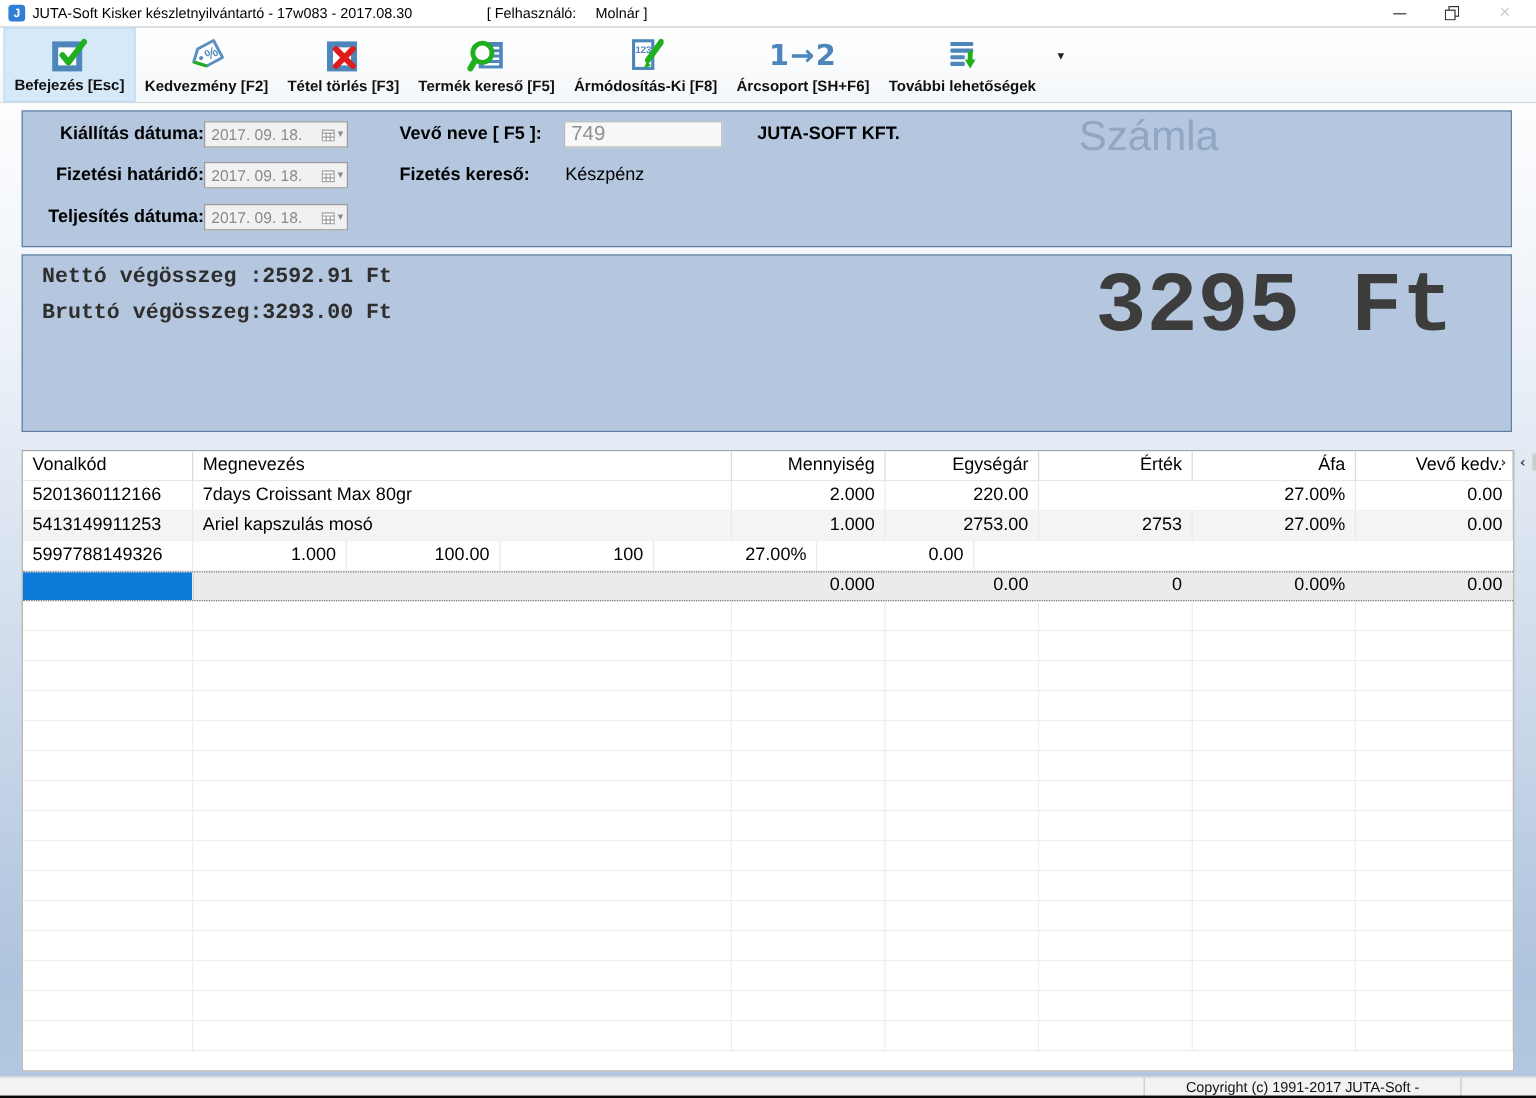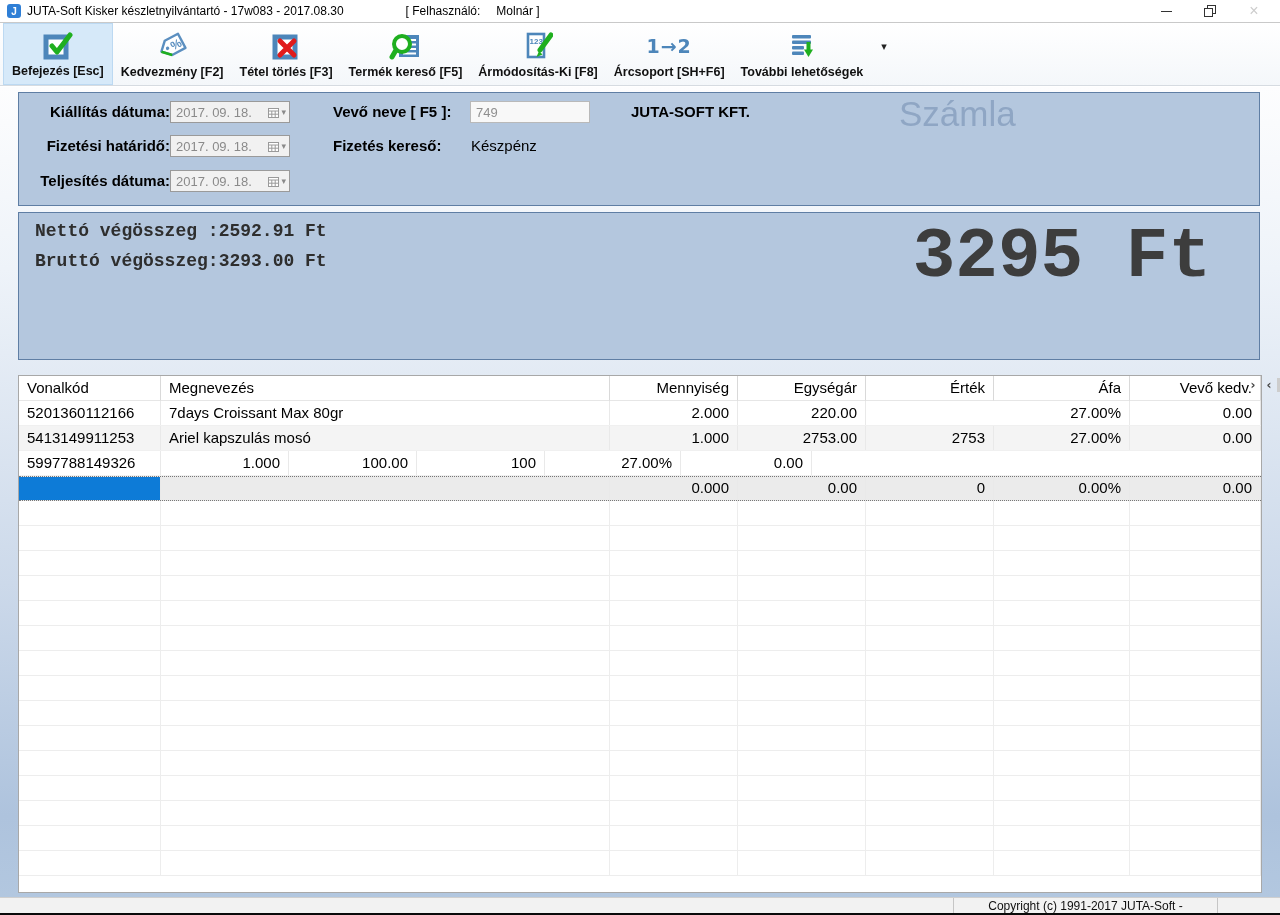--- a/index.html
+++ b/index.html
@@ -24,21 +24,21 @@
   
   .toolbar{position:absolute;top:22px;left:0;right:0;height:64px;
            background:linear-gradient(#ffffff,#f4f7fa);
            border-top:1px solid #c9c9c9;border-bottom:1px solid #d6dbe1;
            display:flex;align-items:stretch;box-sizing:border-box;padding-left:3px;}
   .tbtn{display:flex;flex-direction:column;align-items:center;justify-content:flex-end;
         padding:4px 8px 6px;gap:3px;box-sizing:border-box;}
   .tbtn.active{background:#d6e9f9;border:1px solid #bcd9f2;}
   .tbtn-label{font-size:12.5px;font-weight:bold;color:#101010;white-space:nowrap;}
   .tbtn .ticon{height:32px;display:flex;align-items:center;justify-content:center;}
-  .pg-text{font-size:19px;font-weight:bold;color:#4d86ba;letter-spacing:1px;
+  .pg-text{font-size:24px;font-weight:bold;color:#4d86ba;letter-spacing:1px;
            font-family:"DejaVu Sans",sans-serif;}
   .tb-arrow{align-self:flex-start;margin-top:17px;font-size:11px;color:#222;
             padding:0 10px;font-family:"DejaVu Sans",sans-serif;cursor:default;}
 
   
   .main-bg{position:absolute;top:87px;left:0;right:0;bottom:0;
            background:linear-gradient(180deg,#fdfdfe 0%,#eef3f9 22%,#ccd9ea 60%,#aec3dd 88%,#b3c8e0 100%);}
 
   
   .panel{position:absolute;left:18px;width:1242px;background:#b4c7de;
@@ -46,22 +46,22 @@
   #panel-header{top:92px;height:114px;}
   #panel-totals{top:212px;height:148px;}
   .flabel{position:absolute;font-size:15px;font-weight:bold;color:#000;line-height:22px;white-space:nowrap;}
   .fvalue{position:absolute;font-size:15px;color:#000;line-height:22px;white-space:nowrap;}
   .lab-r{text-align:right;}
   .date-input{position:absolute;width:120px;height:22px;background:#f1f1f1;
               border:1px solid #9a9a9a;box-sizing:border-box;display:flex;align-items:center;
               padding-left:5px;font-size:13px;color:#8a8a8a;}
   .date-icons{margin-left:auto;display:flex;align-items:center;gap:2px;padding-right:3px;}
   .dd-arrow{font-size:9px;color:#8a8a8a;font-family:"DejaVu Sans",sans-serif;}
-  .cust-input{position:absolute;width:120px;height:22px;background:#f8f8f8;
-              border:1px solid #b9b9b9;box-sizing:border-box;font-size:13px;color:#8f8f8f;
+  .cust-input{position:absolute;width:132px;height:22px;background:#f8f8f8;
+              border:1px solid #b9b9b9;box-sizing:border-box;font-size:17px;color:#8f8f8f;
               padding:0 5px;font-family:"Liberation Sans",sans-serif;outline:none;}
   .doc-type{position:absolute;left:880px;top:1px;font-size:35px;color:#8fa6c4;}
 
   .mono-line{position:absolute;left:16px;font-family:"Liberation Mono",monospace;
              font-weight:bold;font-size:18px;color:#2e2e2e;white-space:pre;}
   .big-amount{position:absolute;right:48px;top:4px;font-family:"Liberation Mono",monospace;
               font-weight:bold;font-size:71px;color:#3d3d3d;white-space:nowrap;}
 
   
   .grid-wrap{position:absolute;left:18px;top:375px;width:1244px;height:518px;background:#fff;

